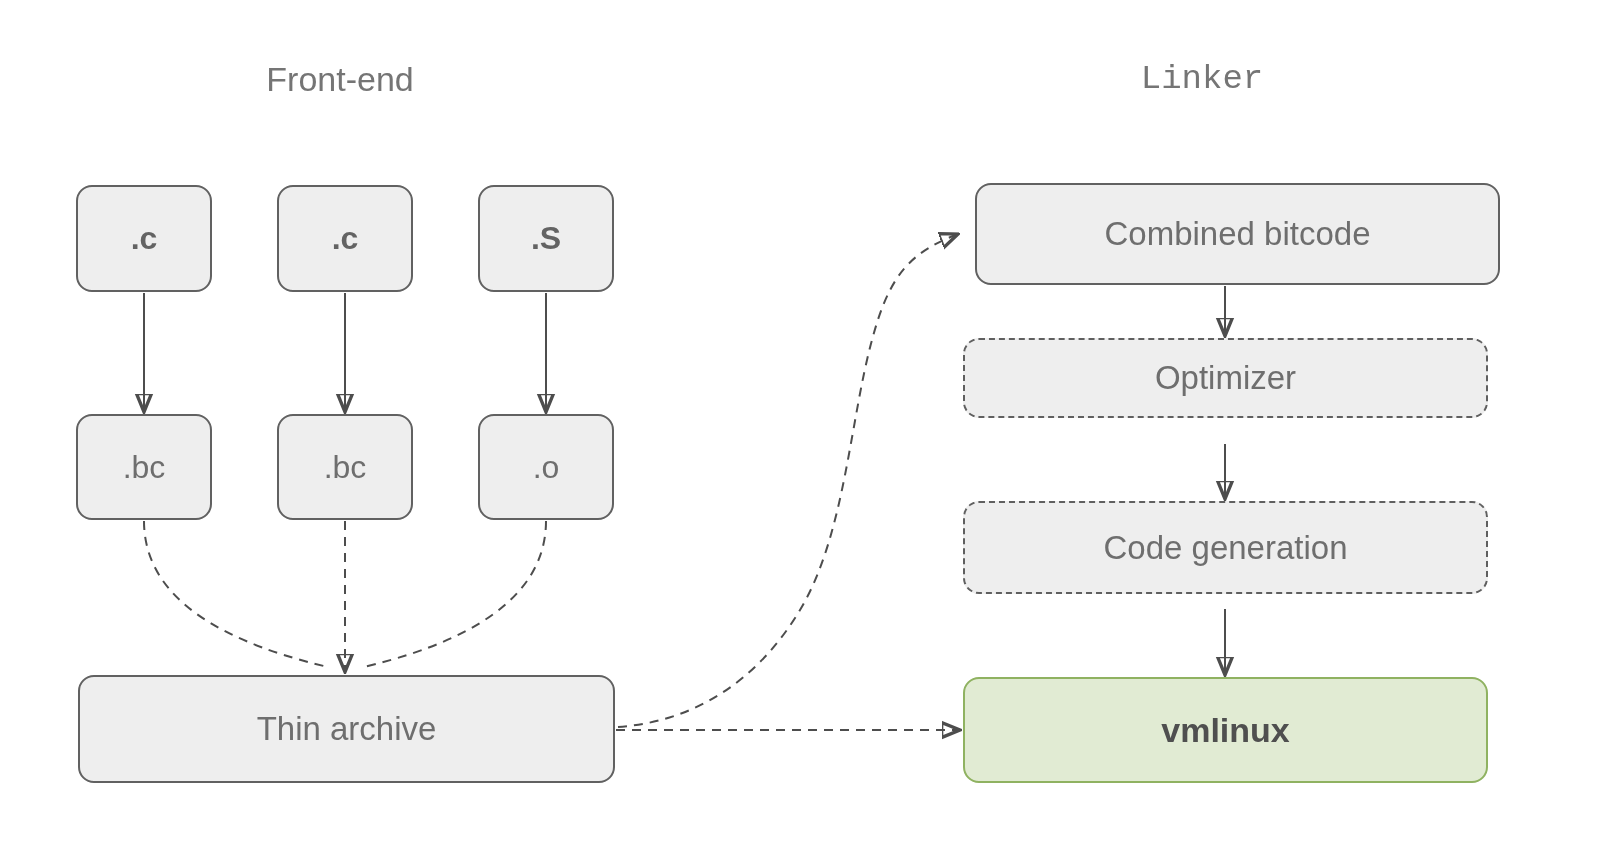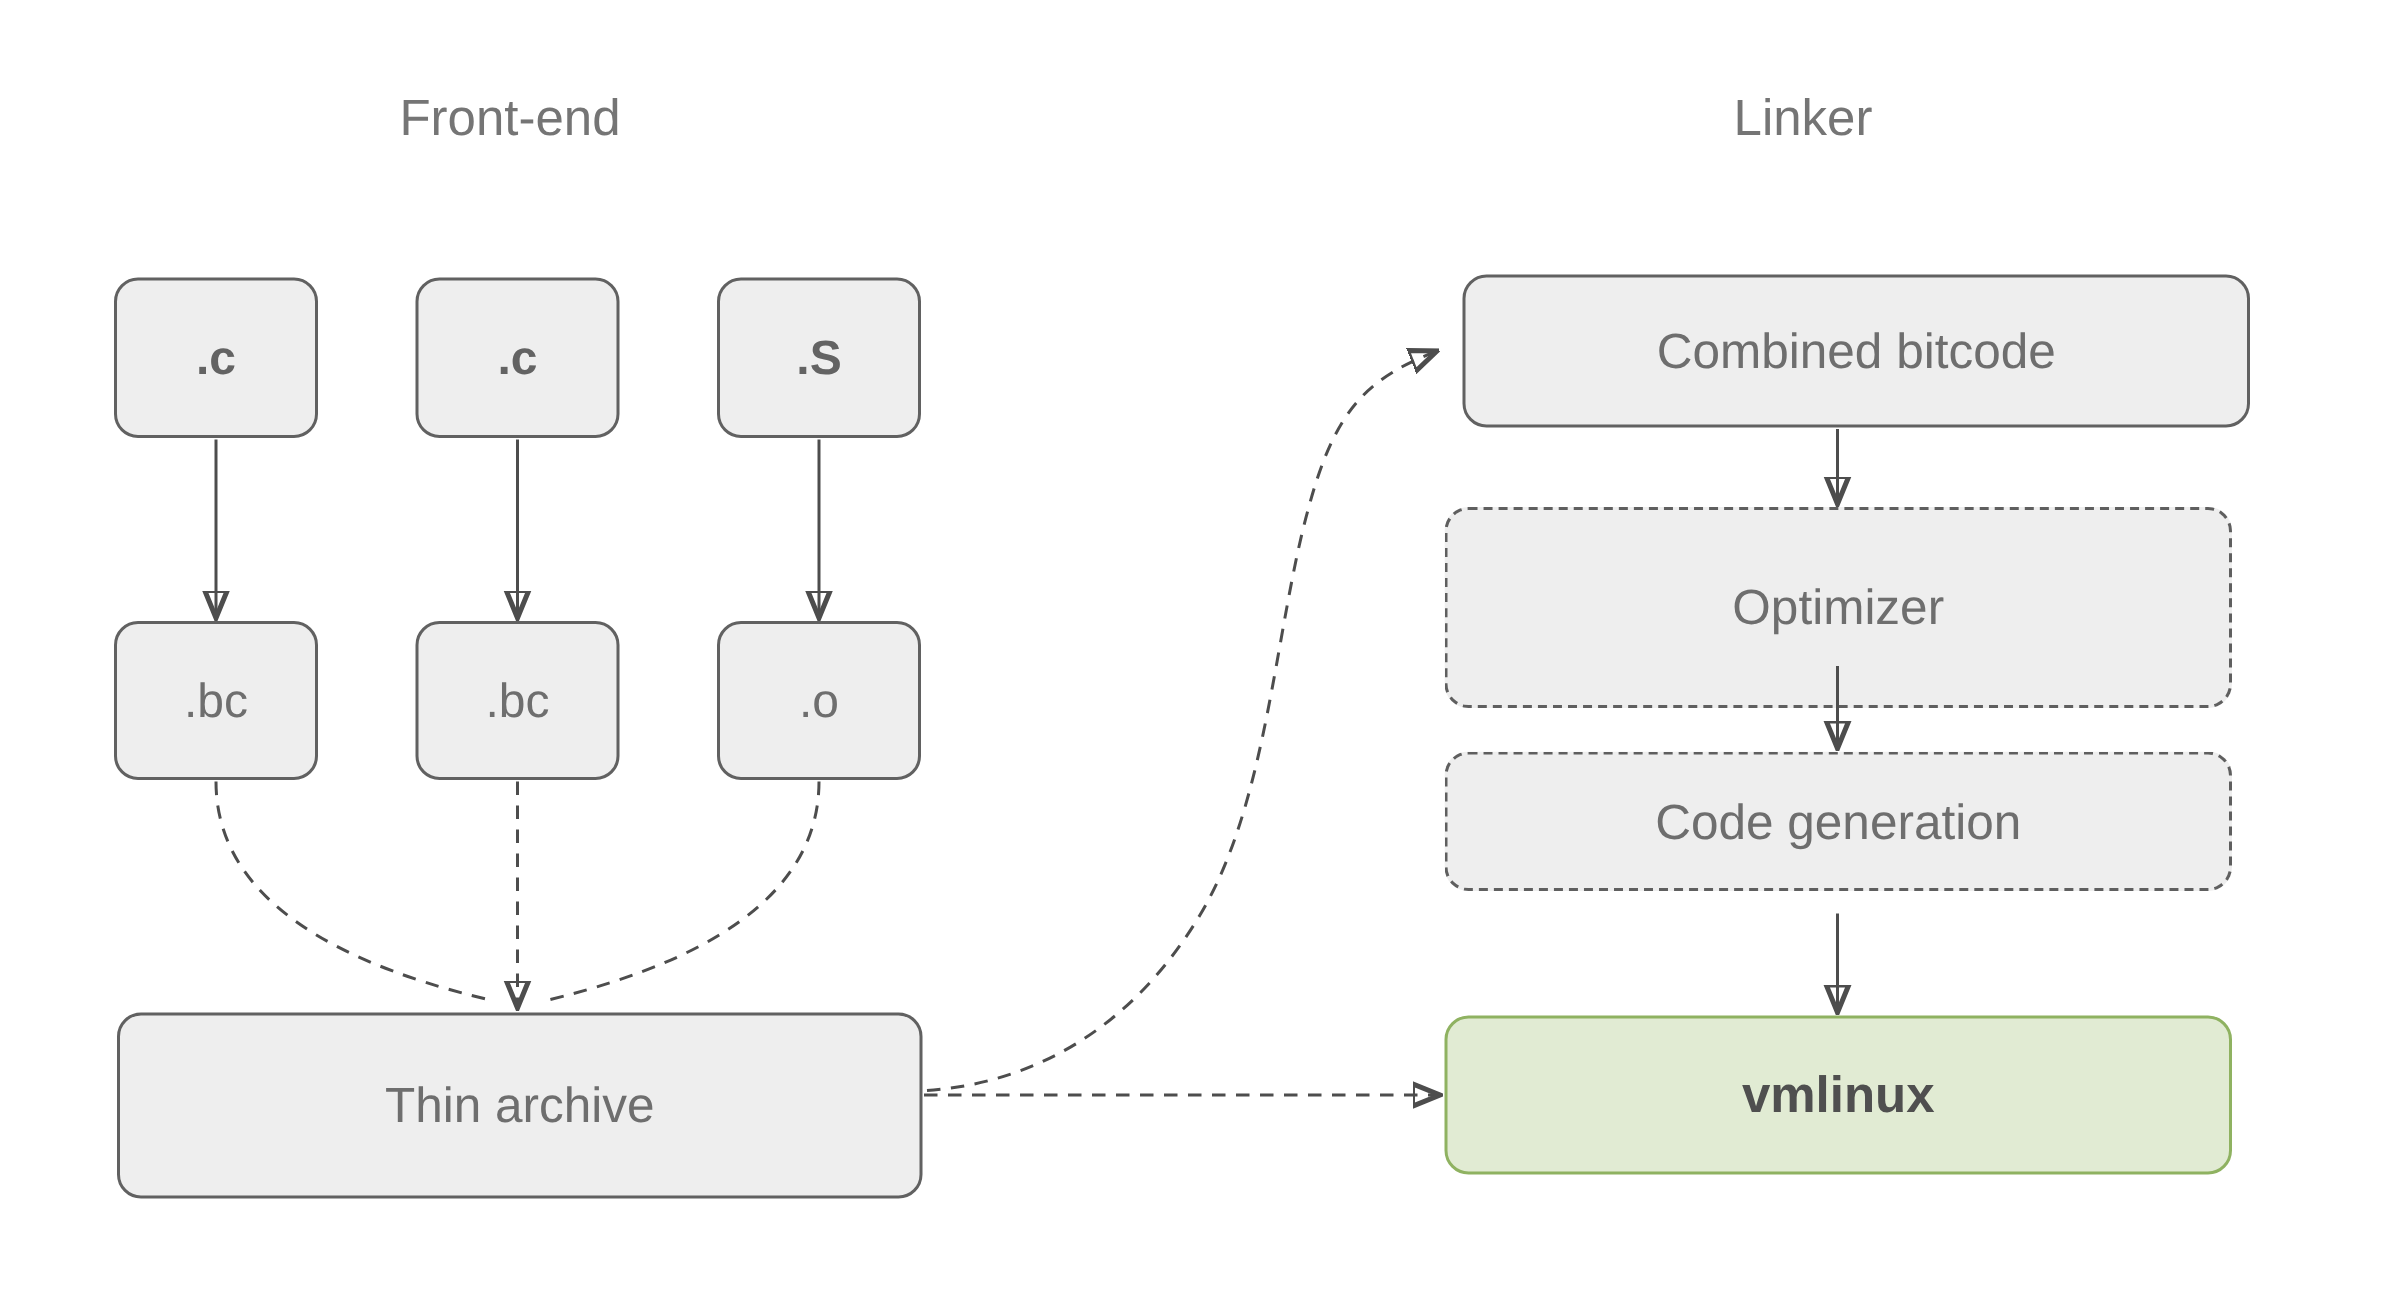--- a/index.html
+++ b/index.html
@@ -72,21 +72,21 @@
   svg.arrows .dash {
     stroke-dasharray: 9 7;
   }
 </style>
 </head>
 <body>
 
 <div class="canvas">
 
   <div class="section-title" style="left:340px; top:60px;">Front-end</div>
-  <div class="section-title" style="left:1202px; top:60px;">Linker</div>
+  <div class="section-title" style="left:1202px; top:60px;font-family:Liberation Mono, monospace;">Linker</div>
 
   <div class="node" style="left:76px; top:185px; width:136px; height:107px;">
     <span class="lbl bold">.c</span>
   </div>
   <div class="node" style="left:277px; top:185px; width:136px; height:107px;">
     <span class="lbl bold">.c</span>
   </div>
   <div class="node" style="left:478px; top:185px; width:136px; height:107px;">
     <span class="lbl bold">.S</span>
   </div>
@@ -94,28 +94,28 @@
   <div class="node" style="left:76px; top:414px; width:136px; height:106px;">
     <span class="lbl">.bc</span>
   </div>
   <div class="node" style="left:277px; top:414px; width:136px; height:106px;">
     <span class="lbl">.bc</span>
   </div>
   <div class="node" style="left:478px; top:414px; width:136px; height:106px;">
     <span class="lbl">.o</span>
   </div>
 
-  <div class="node" style="left:78px; top:675px; width:537px; height:124px;">
+  <div class="node" style="left:78px; top:675px; width:537px; height:108px;">
     <span class="lbl big">Thin archive</span>
   </div>
 
   <div class="node" style="left:963px; top:183px; width:525px; height:102px;margin-left:12px;">
     <span class="lbl big">Combined bitcode</span>
   </div>
-  <div class="node dashed" style="left:963px; top:338px; width:525px; height:134px;">
+  <div class="node dashed" style="left:963px; top:338px; width:525px; height:80px;">
     <span class="lbl big">Optimizer</span>
   </div>
   <div class="node dashed" style="left:963px; top:501px; width:525px; height:93px;">
     <span class="lbl big">Code generation</span>
   </div>
   <div class="node green" style="left:963px; top:677px; width:525px; height:106px;">
     <span class="lbl vm">vmlinux</span>
   </div>
 
   <svg class="arrows" width="1600" height="868" viewBox="0 0 1600 868" aria-hidden="true">

